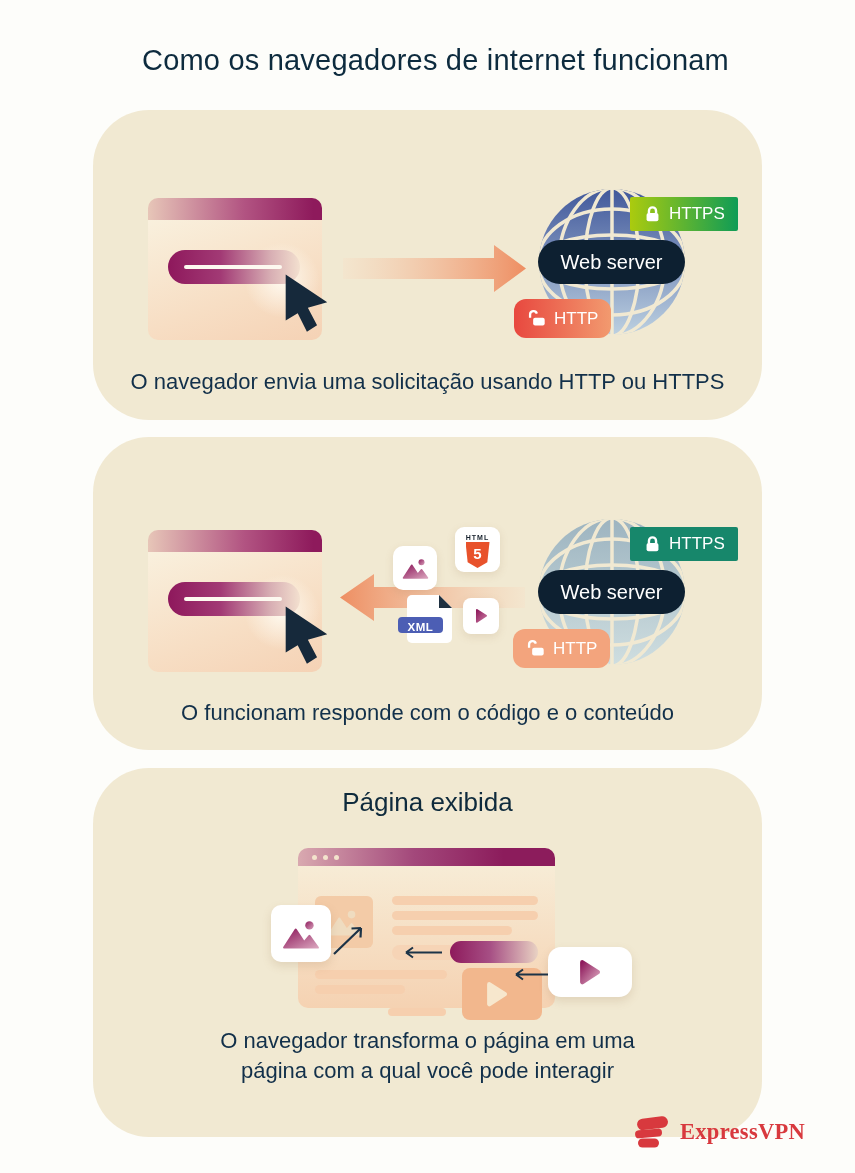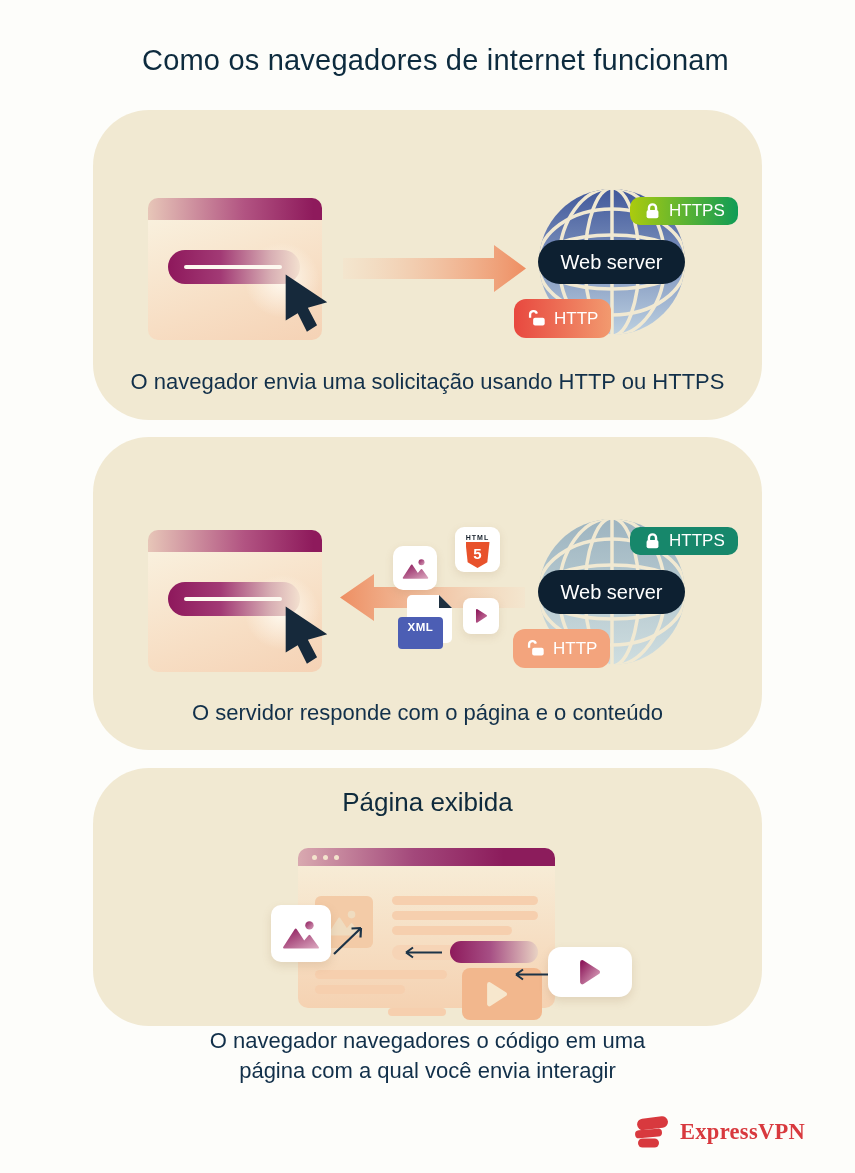--- a/index.html
+++ b/index.html
@@ -11,21 +11,21 @@
   .main-title {
     position:absolute; top:44px; left:8px; width:100%;
     text-align:center; font-size:29px; font-weight:500; letter-spacing:.2px; color:#0D2B3E;
   }
   .card {
     position:absolute; left:93px; width:669px;
     background:#F1E9D2; border-radius:56px;
   }
   #card1 { top:110px; height:310px; }
   #card2 { top:437px; height:313px; }
-  #card3 { top:768px; height:258px; }
+  #card3 { top:768px; height:369px; }
   .card-title {
     position:absolute; top:19px; left:0; width:100%;
     text-align:center; font-size:26px; font-weight:500; color:#0E2A3C;
   }
   .caption {
     position:absolute; left:0; width:100%; text-align:center;
     font-size:22px; color:#12304A;
   }
   #card1 .caption { top:259px; }
   #card2 .caption { top:263px; }
@@ -66,21 +66,21 @@
   #card1 .globe { top:79px; }
   #card2 .globe { top:82px; }
   .server-pill {
     position:absolute; left:445px; width:147px; height:44px; border-radius:22px;
     background:#0D2031; color:#FFFFFF; font-size:20px;
     display:flex; align-items:center; justify-content:center;
   }
   #card1 .server-pill { top:130px; }
   #card2 .server-pill { top:133px; }
   .badge {
-    position:absolute; height:28px; padding:0 13px; border-radius:10px;
+    position:absolute; height:34px; padding:0 13px; border-radius:2px;
     display:flex; align-items:center; gap:7px;
     color:#FFFFFF; font-size:17px;
   }
   .badge-https1 { left:537px; top:87px;  background:linear-gradient(90deg,#ABCB0E,#0F9C56); }
   .badge-http1  { left:421px; top:189px; height:39px; border-radius:12px; background:linear-gradient(90deg,#E8483F,#F29A6F); }
   .badge-https2 { left:537px; top:90px;  background:#17876B; }
   .badge-http2  { left:420px; top:192px; height:39px; border-radius:12px; background:#F3A47D; }
 
   .flow-arrow { position:absolute; }
   #card1 .flow-arrow { left:250px; top:135px; }
@@ -97,21 +97,21 @@
   .icon-xml   { left:314px; top:158px; width:45px; height:48px; background:transparent; box-shadow:none; }
   .icon-play  { left:370px; top:161px; width:36px; height:36px; border-radius:8px; }
   .html-word { font-size:7px; font-weight:bold; letter-spacing:1px; color:#16202B; margin-top:3px; }
   .html-shield {
     width:24px; height:26px; background:#E8522B; color:#FFFFFF;
     clip-path:polygon(0 0,100% 0,91% 78%,50% 100%,9% 78%);
     font-size:15px; font-weight:bold; text-align:center; line-height:24px;
   }
   .xml-page { position:absolute; inset:0; }
   .xml-label {
-    position:absolute; left:-9px; top:22px; width:45px; height:32px;
+    position:absolute; left:-9px; top:22px; width:45px; height:16px;
     background:#4C5EB4; border-radius:4px; color:#FFFFFF;
     font-size:11.5px; font-weight:bold; text-align:center; line-height:20px; letter-spacing:.5px;
   }
 
   
   .window { position:absolute; left:205px; top:80px; width:257px; height:160px; }
   .window-top {
     position:absolute; top:0; left:0; right:0; height:18px; border-radius:10px 10px 0 0;
     background:linear-gradient(90deg,#D9A9B0 0%,#A3487B 45%,#8C1C5C 80%);
   }
@@ -321,21 +321,21 @@
     </div>
 
     <div class="badge badge-http2">
       <svg viewBox="0 0 26 24" width="20" height="19">
         <path d="M4 11 V7 a4.5 4.5 0 0 1 8.8 -1.4" fill="none" stroke="#fff" stroke-width="3"></path>
         <rect x="8" y="11" width="15" height="10" rx="2.5" fill="#fff"></rect>
       </svg>
       <span>HTTP</span>
     </div>
 
-    <p class="caption">O servidor responde com o página e o conteúdo</p>
+    <p class="caption">O funcionam responde com o código e o conteúdo</p>
   </section>
 
   <section class="card" id="card3">
     <h2 class="card-title">Página exibida</h2>
 
     <div class="window">
       <div class="window-top">
         <div class="window-dots">
             <i></i>
             <i></i>
@@ -393,22 +393,22 @@
         </linearGradient>
           </defs>
         <path d="M3 3 L17 12 L3 21 Z" fill="url(#mg4)" stroke="url(#mg4)" stroke-width="4" stroke-linejoin="round"></path>
       </svg>
     </div>
     <svg class="dark-arrow" style="left:419px; top:200px;" width="36" height="13" viewBox="0 0 36 13">
       <path d="M36 6.5 H4 M4 6.5 l7 -5 M4 6.5 l7 5" stroke="#1C3347" stroke-width="2" fill="none"></path>
     </svg>
 
     <p class="caption">
-      <span>O navegador navegadores o código em uma</span><br>
-      <span>página com a qual você envia interagir</span>
+      <span>O navegador transforma o página em uma</span><br>
+      <span>página com a qual você pode interagir</span>
     </p>
   </section>
 
   <div class="footer">
     <svg width="38" height="32" viewBox="0 0 38 32">
       <g fill="#D8393E">
         <rect x="4" y="1.5" width="31" height="11.5" rx="5.75" transform="rotate(-7 19 7)"></rect>
         <rect x="2" y="13.5" width="27" height="8" rx="4" transform="rotate(-5 15 17)"></rect>
         <rect x="5" y="22.5" width="21" height="9" rx="4.5"></rect>
       </g>

